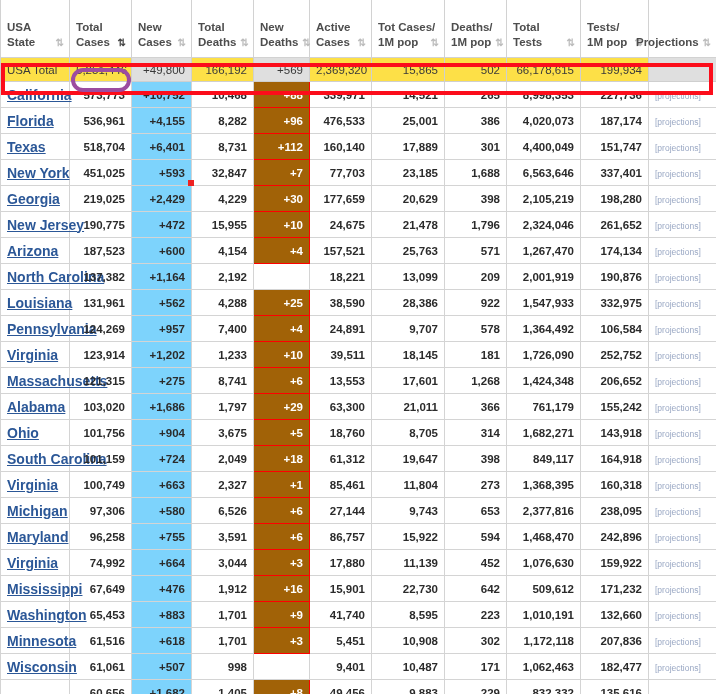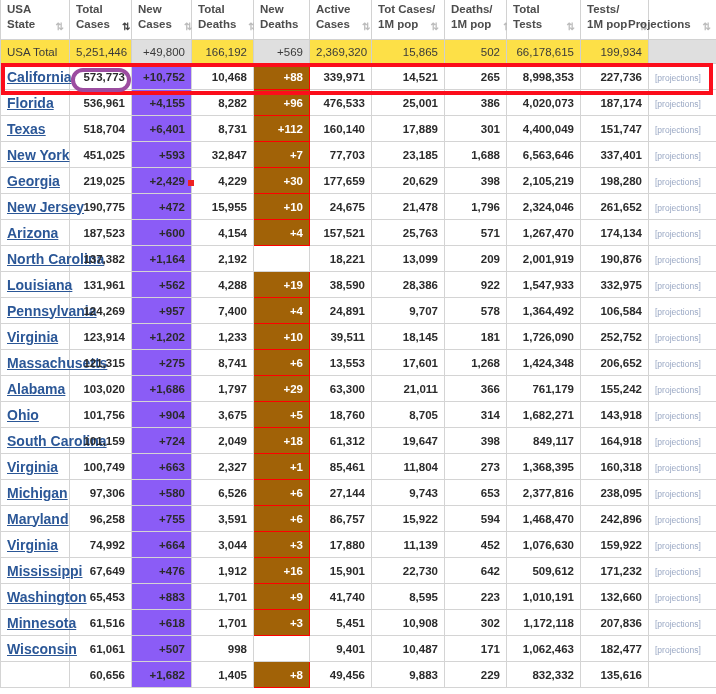--- a/index.html
+++ b/index.html
@@ -40,40 +40,40 @@
   table.states col.c-deaths1m   { width: 62px; }
   table.states col.c-tottests   { width: 74px; }
   table.states col.c-tests1m    { width: 68px; }
   table.states col.c-proj       { width: 68px; }
 
   
   thead th {
     background: #ffffff;
     border: 1px solid #d2d2d2;
     border-top: none;
-    padding: 2px 6px 7px 6px;
+    padding: 20px 6px 7px 6px;
     height: 26px;
     vertical-align: bottom;
     font-weight: bold;
     font-size: 11.5px;
     color: #4d4d4d;
     text-align: left;
     line-height: 15px;
     white-space: nowrap;
     position: relative;
   }
   thead th .hd-wrap {
     display: block;
   }
   thead th .hd-l1 { display: block; }
   thead th .hd-l2 {
     display: flex;
-    align-items: flex-end;
+    align-items: center;
     justify-content: space-between;
-    gap: 12px;
+    gap: 4px;
   }
   thead th.only-one .hd-l2 { justify-content: flex-end; }
   thead th .sorticon {
     font-size: 10px;
     color: #bcbcbc;
     letter-spacing: -1px;
     line-height: 11px;
     flex: 0 0 auto;
   }
   thead th .sorticon.active {
@@ -110,21 +110,21 @@
   tr.total td {
     background: #fde047;
     border-color: #cfcfcf;
     font-weight: normal;
     color: #3a3a3a;
     height: 23px;
   }
   tr.total td.state { font-weight: normal; }
 
   td.newcases {
-    background: #8b5cf6;
+    background: #7dd3fc;
   }
   tr.total td.newcases { background: #dfdfdf; }
 
   td.newdeaths {
     background: #a16207;
     color: #ffffff;
     border-color: #ff0000;
   }
   td.newdeaths.blank {
     background: #ffffff;
@@ -422,21 +422,21 @@
           <td>209</td>
           <td>2,001,919</td>
           <td>190,876</td>
           <td class="proj"><span class="plink">[projections]</span></td>
         </tr>
         <tr>
           <td class="state"><a>Louisiana</a></td>
           <td>131,961</td>
           <td class="newcases">+562</td>
           <td>4,288</td>
-          <td class="newdeaths">+19</td>
+          <td class="newdeaths">+25</td>
           <td>38,590</td>
           <td>28,386</td>
           <td>922</td>
           <td>1,547,933</td>
           <td>332,975</td>
           <td class="proj"><span class="plink">[projections]</span></td>
         </tr>
         <tr>
           <td class="state"><a>Pennsylvania</a></td>
           <td>124,269</td>

